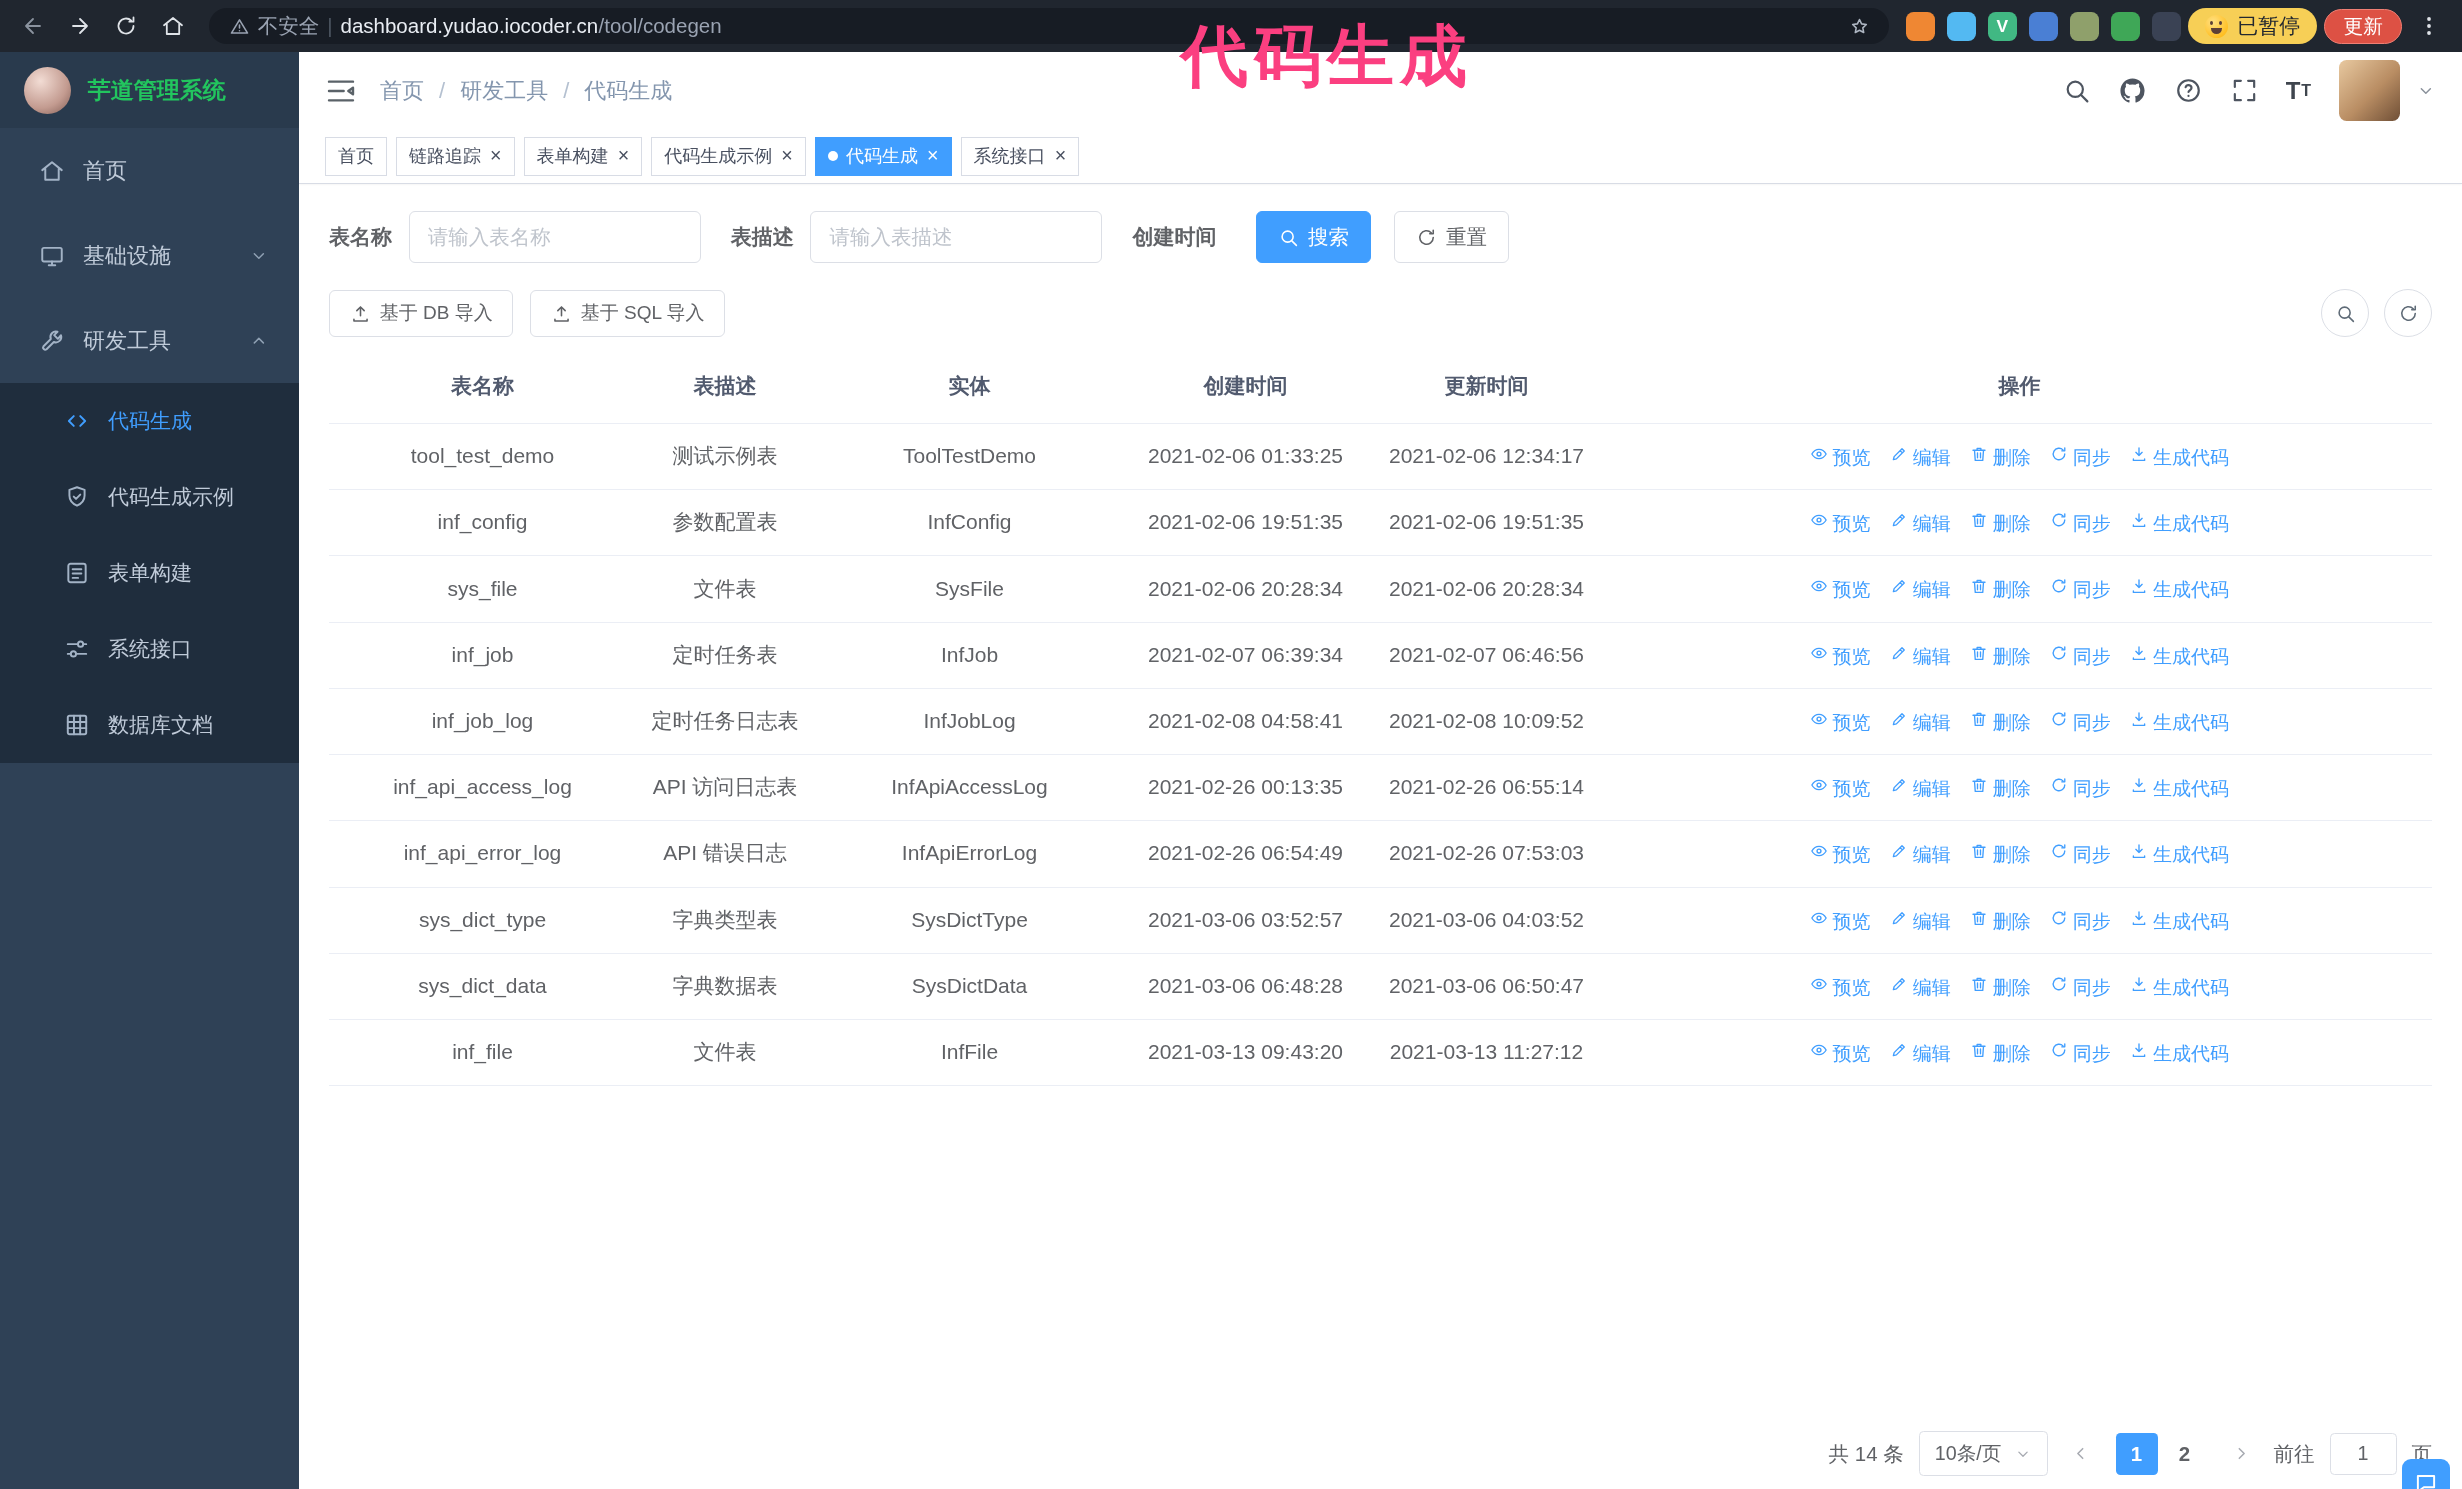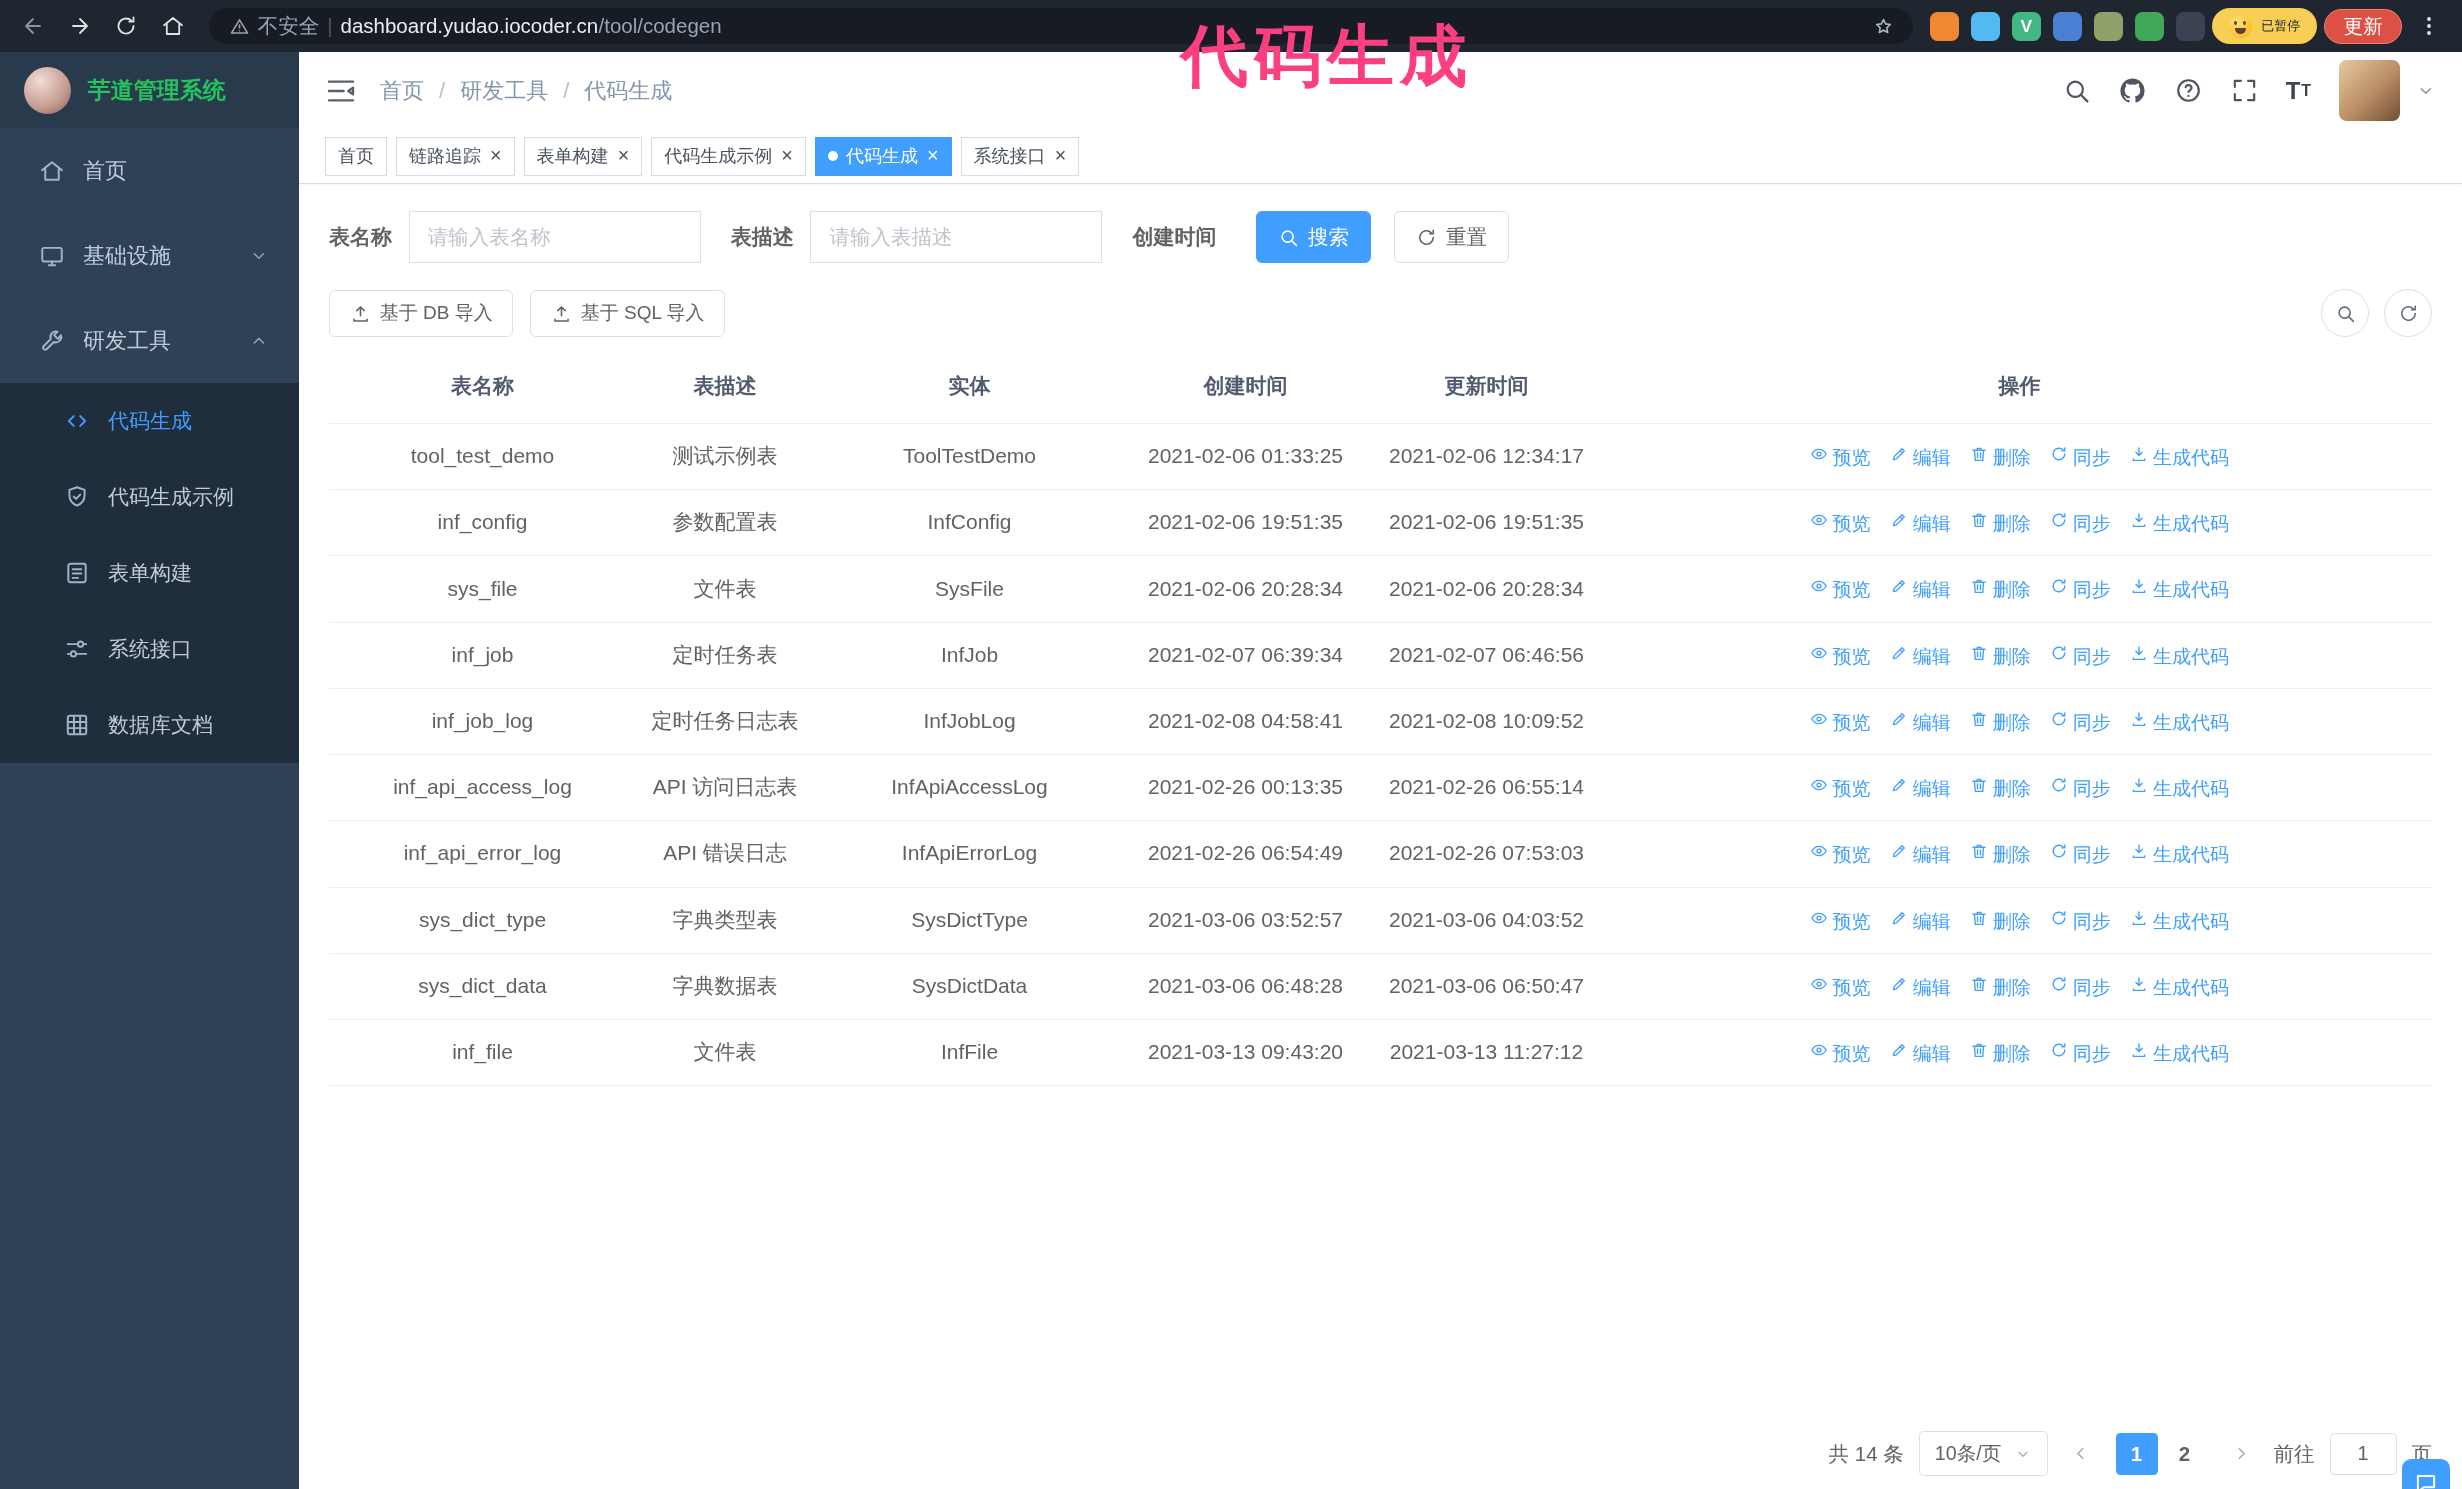--- a/index.html
+++ b/index.html
@@ -14,21 +14,21 @@
   .nav-btn{width:39px;height:39px;border-radius:50%;display:flex;align-items:center;justify-content:center;color:#dfe3e8;flex:0 0 auto;cursor:pointer}
   .nav-btn.dim{color:#8b939f}
   .urlbar{flex:1 1 auto;height:36px;background:#171c24;border-radius:19.7px;display:flex;align-items:center;gap:8px;padding:0 19.7px;font-size:20.5px;color:#9aa3b2;margin:0 9px;min-width:0;cursor:text}
   .urlbar svg{width:21px;height:21px}
   .urlbar .sep{color:#4d5662}
   .urlbar .domain{color:#e9edf3}
   .urlbar .path{color:#9aa3b2;margin-left:-7.6px}
   .urlbar .star{margin-left:auto;color:#aeb6c2;cursor:pointer}
   .ext-row{display:flex;align-items:center;gap:12px;flex:0 0 auto}
   .ext-icon{width:29px;height:29px;border-radius:7.6px;display:flex;align-items:center;justify-content:center;color:#fff;font-size:17.4px;font-weight:bold;cursor:pointer}
-  .badge-paused{height:36px;background:#f7cf56;color:#23282f;border-radius:19.7px;display:flex;align-items:center;gap:9px;padding:0 16.7px;font-size:13px;flex:0 0 auto;cursor:pointer}
+  .badge-paused{height:36px;background:#f7cf56;color:#23282f;border-radius:19.7px;display:flex;align-items:center;gap:9px;padding:0 16.7px;font-size:21px;flex:0 0 auto;cursor:pointer}
   .face{position:relative;width:23px;height:23px;border-radius:50%;background:radial-gradient(circle at 35% 30%,#ffe082,#ffb300)}
   .face::before{content:"";position:absolute;left:5.3px;top:6.8px;width:3px;height:3.8px;border-radius:50%;background:#5d4037;box-shadow:9px 0 0 #5d4037}
   .face::after{content:"";position:absolute;left:6px;bottom:3.8px;width:10.6px;height:5.3px;border-radius:0 0 10.6px 10.6px;background:#5d4037}
   .btn-update{height:35px;background:#dd5144;border:1.5px solid #ef7f74;color:#fff;border-radius:19px;display:flex;align-items:center;padding:0 18px;font-size:19.7px;flex:0 0 auto;cursor:pointer}
 
   
   .app{display:flex;height:1438px}
   .sidebar{width:299px;background:#2f4156;flex:0 0 auto;display:flex;flex-direction:column}
   .logo-row{height:76px;display:flex;align-items:center;gap:16.7px;padding:0 24px;background:#293a4d;cursor:pointer}
   .logo-avatar{width:47px;height:47px;border-radius:50%;background:radial-gradient(circle at 35% 30%,#f2dcd4,#c39b90 60%,#7e5a52)}
@@ -65,21 +65,21 @@
   .tags{height:55px;display:flex;align-items:center;gap:9px;padding:0 26px;border-bottom:0.8px solid #d8dce5;box-shadow:0 0.8px 2.3px rgba(0,21,41,.06);flex:0 0 auto}
   .tag{height:39px;display:inline-flex;align-items:center;gap:7.6px;padding:0 12px;border:0.8px solid #d8dce5;background:#fff;color:#495060;font-size:18px;cursor:pointer;white-space:nowrap}
   .tag .dot{width:10.6px;height:10.6px;border-radius:50%;background:#fff}
   .tag.active{background:var(--primary);border-color:var(--primary);color:#fff}
   .tag-close{font-size:19.7px;line-height:1;margin-left:1.5px;cursor:pointer}
 
   
   .content{flex:1;display:flex;flex-direction:column;padding:27px 30px 0;min-height:0}
   .filter-row{display:flex;align-items:center;flex:0 0 auto}
   .f-label{font-size:21px;color:#606266;font-weight:600;margin-right:16.7px;white-space:nowrap}
-  .f-input{width:292px;height:52px;border:0.8px solid #dcdfe6;border-radius:0;padding:0 18px;font-size:20.5px;color:#4d7c0f;outline:none;font-family:inherit}
+  .f-input{width:292px;height:52px;border:0.8px solid #dcdfe6;border-radius:6px;padding:0 18px;font-size:20.5px;color:#4d7c0f;outline:none;font-family:inherit}
   .f-input::placeholder{color:#bfc4cc}
   .gap{width:30px;flex:0 0 auto}
   .date-range{width:352px;height:52px;border:0.8px solid #dcdfe6;border-radius:6px;display:flex;align-items:center;justify-content:center;gap:16.7px;padding:0 13.6px;color:#bfc4cc;font-size:19.7px;cursor:pointer}
   .dr-icon{width:23px;height:23px;color:#c0c4cc}
   .dr-icon svg{width:100%;height:100%}
   .btn{height:52px;border-radius:6px;display:inline-flex;align-items:center;gap:9px;font-size:20.5px;padding:0 21px;cursor:pointer;border:0.8px solid #dcdfe6;background:#fff;color:#606266;font-family:inherit;white-space:nowrap}
   .b-icon{width:21px;height:21px;display:flex}
   .b-icon svg{width:100%;height:100%}
   .btn-primary{background:var(--primary);border-color:var(--primary);color:#fff}
   .filter-row .btn{margin-left:23px}

